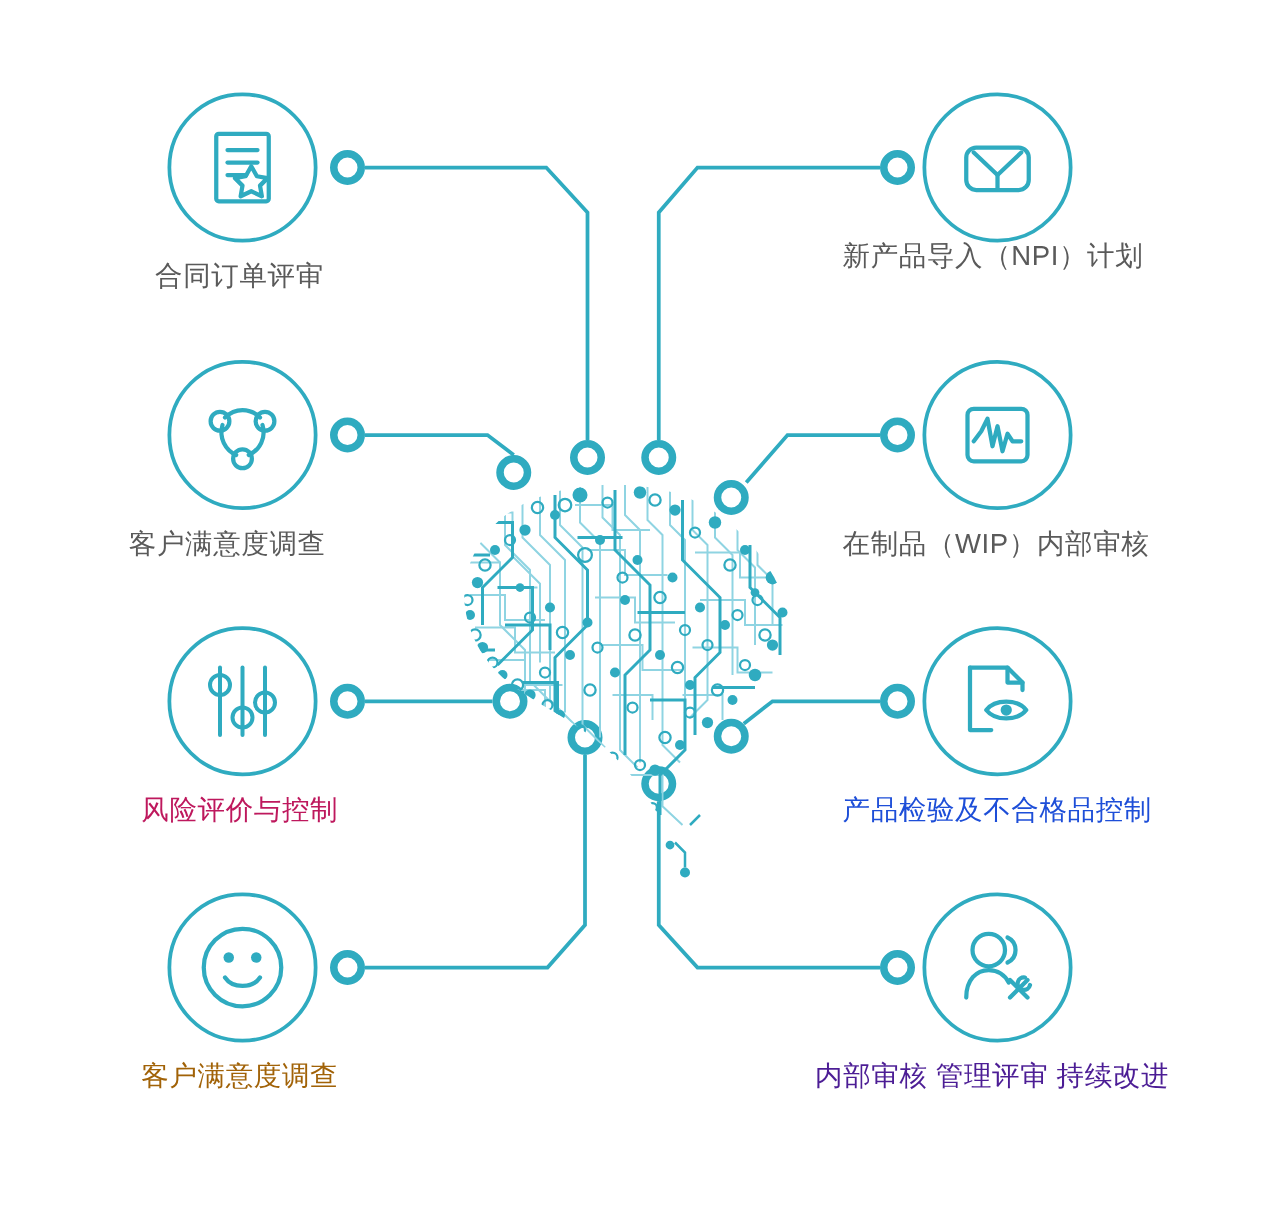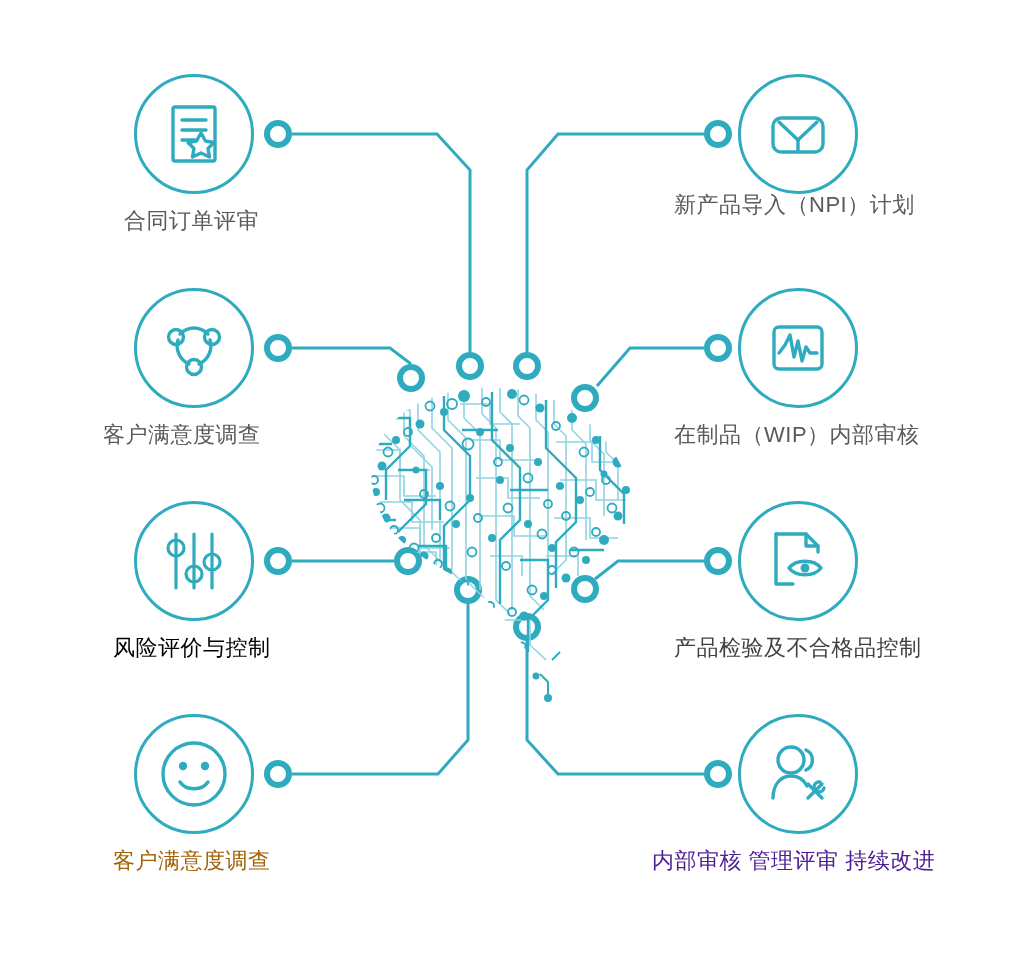--- a/index.html
+++ b/index.html
@@ -297,21 +297,21 @@
     <div class="icon-circle" style="left:134px; top:501px; border:3px solid #2FABC0;">
       <svg width="70" height="70" viewBox="0 0 70 70" fill="none" stroke="#2FABC0" stroke-width="3.2" stroke-linecap="round" stroke-linejoin="round">
         <line x1="17" y1="8" x2="17" y2="62"></line>
         <line x1="35" y1="8" x2="35" y2="62"></line>
         <line x1="53" y1="8" x2="53" y2="62"></line>
         <circle cx="17" cy="22" r="8"></circle>
         <circle cx="35" cy="48" r="8"></circle>
         <circle cx="53" cy="36" r="8"></circle>
       </svg>
     </div>
-    <div class="node-label label-left" style="left:113px; top:635px; color:#000000;">风险评价与控制</div>
+    <div class="node-label label-left" style="left:113px; top:635px; color:#be185d;">风险评价与控制</div>
   </div>
 
   <div class="node-item">
     <div class="icon-circle" style="left:134px; top:714px; border:3px solid #2FABC0;">
       <svg width="78" height="78" viewBox="0 0 78 78" fill="none" stroke="#2FABC0" stroke-width="3.4" stroke-linecap="round" stroke-linejoin="round">
         <circle cx="39" cy="39" r="31"></circle>
         <circle cx="28" cy="31" r="4.2" fill="#2FABC0" stroke="none"></circle>
         <circle cx="50" cy="31" r="4.2" fill="#2FABC0" stroke="none"></circle>
         <path d="M25 47 C31 56, 47 56, 53 47"></path>
       </svg>
@@ -343,21 +343,21 @@
   <div class="node-item">
     <div class="icon-circle" style="left:738px; top:501px; border:3px solid #2FABC0;">
       <svg width="70" height="70" viewBox="0 0 70 70" fill="none" stroke="#2FABC0" stroke-width="3.4" stroke-linecap="round" stroke-linejoin="round">
         <path d="M13 8 L43 8 L55 20 L55 26"></path>
         <path d="M13 8 L13 58 L30 58"></path>
         <path d="M43 8 L43 20 L55 20"></path>
         <path d="M26 42 C33 33, 51 33, 58 42 C51 51, 33 51, 26 42 Z"></path>
         <circle cx="42" cy="42" r="4.5" fill="#2FABC0" stroke="none"></circle>
       </svg>
     </div>
-    <div class="node-label label-right" style="left:674px; top:635px; color:#404040;">产品检验及不合格品控制</div>
+    <div class="node-label label-right" style="left:674px; top:635px; color:#1d4ed8;">产品检验及不合格品控制</div>
   </div>
 
   <div class="node-item">
     <div class="icon-circle" style="left:738px; top:714px; border:3px solid #2FABC0;">
       <svg width="72" height="72" viewBox="0 0 72 72" fill="none" stroke="#2FABC0" stroke-width="3.4" stroke-linecap="round" stroke-linejoin="round">
         <circle cx="29" cy="22" r="13"></circle>
         <path d="M44 12 A11 11 0 0 1 44 32"></path>
         <path d="M11 60 C11 46, 19 38, 29 38 C36 38, 42 42, 45 48"></path>
         <path d="M46 46 L60 60"></path>
         <path d="M60 46 L46 60"></path>

